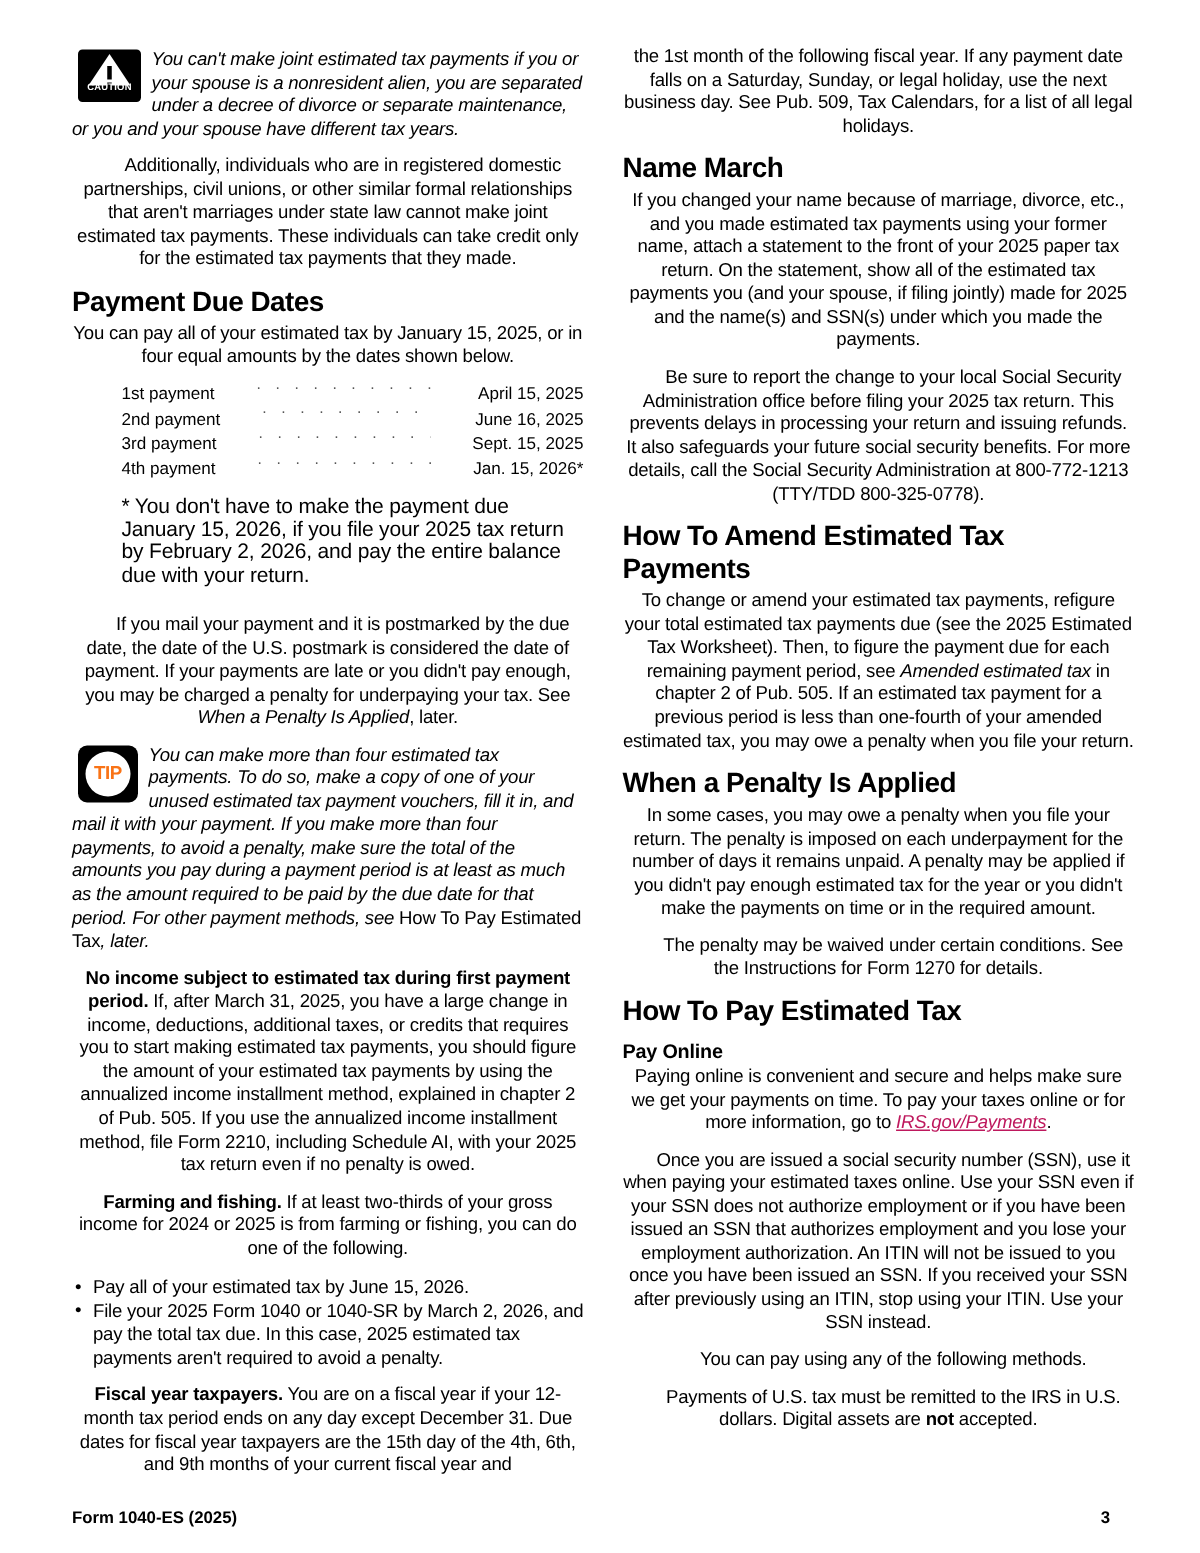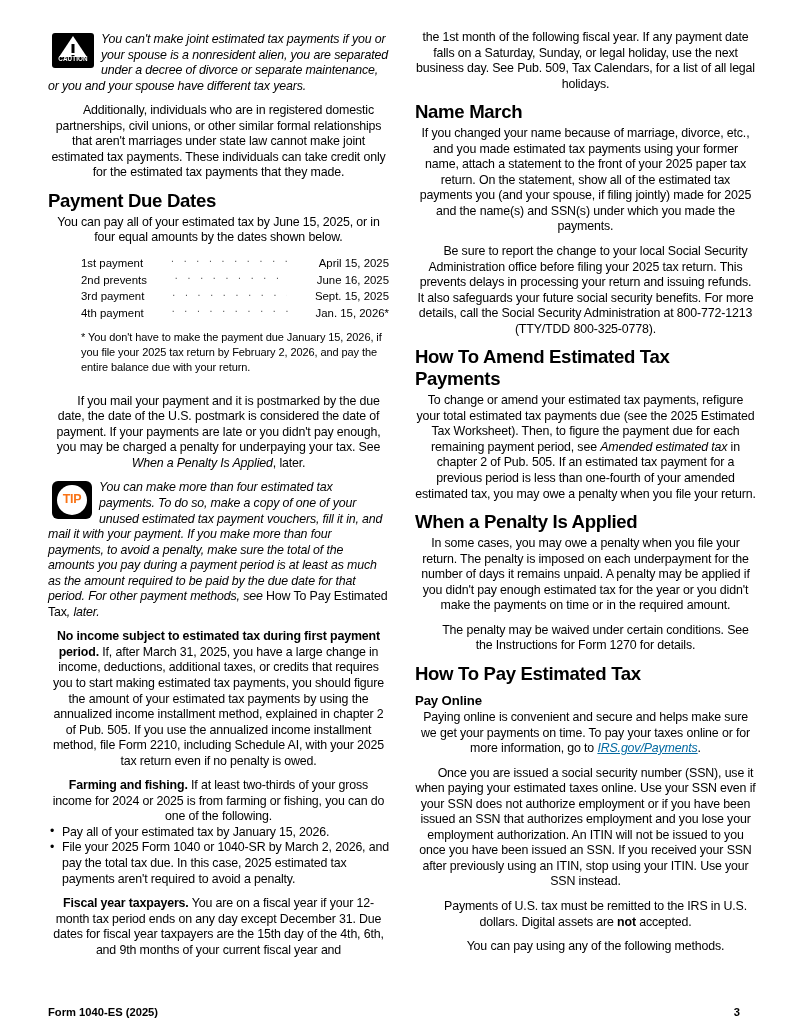--- a/index.html
+++ b/index.html
@@ -34,40 +34,40 @@
   }
   
   p, .body-text {
     font-size: 12.4px;
     line-height: 15.55px;
     margin: 0 0 9px 0;
     text-align: center;
     letter-spacing: -0.012em;
   }
   p.indent { text-indent: 20px; }
-  p.tight { margin-bottom: 0; }
+  p.tight { margin-bottom: 11px; }
   h2.section {
     font-size: 18.6px;
     line-height: 22px;
     font-weight: bold;
     margin: 7px 0 3px 0;
     letter-spacing: -0.018em;
   }
   h3.sub {
     font-size: 13.2px;
     line-height: 16px;
     font-weight: bold;
     margin: 8px 0 1px 0;
     letter-spacing: -0.01em;
   }
   .runin { font-weight: bold; }
   em, .ital { font-style: italic; }
   .bold { font-weight: bold; }
   .link {
-    color: #0369a1;
+    color: #be185d;
     font-style: italic;
     text-decoration: underline;
     margin-top: 29px;
   }
   ul.bullets {
     list-style: none;
     margin: 0 0 9px 0;
     padding: 0;
   }
   ul.bullets li {
@@ -182,21 +182,21 @@
   
   .due-table {
     margin: 6px 0 2px 0;
     padding-left: 33px;
     padding-right: 0px;
     font-size: 11.4px;
     line-height: 16.7px;
   }
   .due-row {
     display: flex;
-    align-items: center;
+    align-items: flex-start;
     white-space: nowrap;
     gap: 24px;
   }
   .due-row .label { flex: 0 0 auto; }
   .due-row .leader {
     flex: 1 1 auto;
     overflow: hidden;
     margin: 0 4px;
     position: relative;
     height: 1em;
@@ -212,21 +212,21 @@
     white-space: nowrap;
     overflow: hidden;
     display: block;
   }
   .due-row .date {
     flex: 0 0 auto;
     text-align: right;
   }
   .footnote {
     margin: 8px 0 0 33px;
-    font-size: 11px;
+    font-size: 14px;
     line-height: 15.3px;
     letter-spacing: -0.008em;
   }
   
   .footer {
     position: absolute;
     left: 48px;
     right: 40px;
     bottom: 17px;
     display: flex;
@@ -253,32 +253,32 @@
             <div class="bang"></div>
             <div class="capword">CAUTION</div>
           </div>
         </div>
         <span>You can't make joint estimated tax payments if you or your spouse is a nonresident alien, you are separated under a decree of divorce or separate maintenance, or you and your spouse have different tax years.</span>
       </div>
 
       <p class="indent">Additionally, individuals who are in registered domestic partnerships, civil unions, or other similar formal relationships that aren't marriages under state law cannot make joint estimated tax payments. These individuals can take credit only for the estimated tax payments that they made.</p>
 
       <h2 class="section">Payment Due Dates</h2>
-      <p>You can pay all of your estimated tax by June 15, 2025, or in four equal amounts by the dates shown below.</p>
+      <p>You can pay all of your estimated tax by January 15, 2025, or in four equal amounts by the dates shown below.</p>
 
       <div class="due-table">
         <div class="due-row">
           <span class="label">1st payment</span>
           <span class="leader">
               <span>. . . . . . . . . . . . . . . . . . . . . . . . . . . . . .</span>
             </span>
           <span class="date">April 15, 2025</span>
         </div>
         <div class="due-row">
-          <span class="label">2nd prevents</span>
+          <span class="label">2nd payment</span>
           <span class="leader">
               <span>. . . . . . . . . . . . . . . . . . . . . . . . . . . . . .</span>
             </span>
           <span class="date">June 16, 2025</span>
         </div>
         <div class="due-row">
           <span class="label">3rd payment</span>
           <span class="leader">
               <span>. . . . . . . . . . . . . . . . . . . . . . . . . . . . . .</span>
             </span>
@@ -307,21 +307,21 @@
           </div>
         </div>
         <span>You can make more than four estimated tax payments. To do so, make a copy of one of your unused estimated tax payment vouchers, fill it in, and mail it with your payment. If you make more than four payments, to avoid a penalty, make sure the total of the amounts you pay during a payment period is at least as much as the amount required to be paid by the due date for that period. For other payment methods, see </span><span style="font-style:normal">How To Pay Estimated Tax</span><span>, later.</span>
       </div>
 
       <p><span class="runin">No income subject to estimated tax during first payment period.</span><span> If, after March 31, 2025, you have a large change in income, deductions, additional taxes, or credits that requires you to start making estimated tax payments, you should figure the amount of your estimated tax payments by using the annualized income installment method, explained in chapter 2 of Pub. 505. If you use the annualized income installment method, file Form 2210, including Schedule AI, with your 2025 tax return even if no penalty is owed.</span></p>
 
       <p class="tight"><span class="runin">Farming and fishing.</span><span> If at least two-thirds of your gross income for 2024 or 2025 is from farming or fishing, you can do one of the following.</span></p>
 
       <ul class="bullets">
-        <li>Pay all of your estimated tax by January 15, 2026.</li>
+        <li>Pay all of your estimated tax by June 15, 2026.</li>
         <li>File your 2025 Form 1040 or 1040-SR by March 2, 2026, and pay the total tax due. In this case, 2025 estimated tax payments aren't required to avoid a penalty.</li>
       </ul>
 
       <p><span class="runin">Fiscal year taxpayers.</span><span> You are on a fiscal year if your 12-month tax period ends on any day except December 31. Due dates for fiscal year taxpayers are the 15th day of the 4th, 6th, and 9th months of your current fiscal year and</span></p>
 
     </div>
 
     <div class="col">
 
       <p>the 1st month of the following fiscal year. If any payment date falls on a Saturday, Sunday, or legal holiday, use the next business day. See Pub. 509, Tax Calendars, for a list of all legal holidays.</p>
@@ -334,22 +334,22 @@
       <p><span>To change or amend your estimated tax payments, refigure your total estimated tax payments due (see the 2025 Estimated Tax Worksheet). Then, to figure the payment due for each remaining payment period, see </span><em>Amended estimated tax</em><span> in chapter 2 of Pub. 505. If an estimated tax payment for a previous period is less than one-fourth of your amended estimated tax, you may owe a penalty when you file your return.</span></p>
 
       <h2 class="section">When a Penalty Is Applied</h2>
       <p>In some cases, you may owe a penalty when you file your return. The penalty is imposed on each underpayment for the number of days it remains unpaid. A penalty may be applied if you didn't pay enough estimated tax for the year or you didn't make the payments on time or in the required amount.</p>
       <p class="indent">The penalty may be waived under certain conditions. See the Instructions for Form 1270 for details.</p>
 
       <h2 class="section">How To Pay Estimated Tax</h2>
       <h3 class="sub">Pay Online</h3>
       <p><span>Paying online is convenient and secure and helps make sure we get your payments on time. To pay your taxes online or for more information, go to </span><a class="link" href="#">IRS.gov/Payments</a><span>.</span></p>
       <p class="indent">Once you are issued a social security number (SSN), use it when paying your estimated taxes online. Use your SSN even if your SSN does not authorize employment or if you have been issued an SSN that authorizes employment and you lose your employment authorization. An ITIN will not be issued to you once you have been issued an SSN. If you received your SSN after previously using an ITIN, stop using your ITIN. Use your SSN instead.</p>
+      <p class="indent">You can pay using any of the following methods.</p>
       <p class="indent"><span>Payments of U.S. tax must be remitted to the IRS in U.S. dollars. Digital assets are </span><span class="bold">not</span><span> accepted.</span></p>
-      <p class="indent">You can pay using any of the following methods.</p>
 
     </div>
   </div>
 
   <div class="footer">
     <span>Form 1040-ES (2025)</span>
     <span>3</span>
   </div>
 
 </div>

